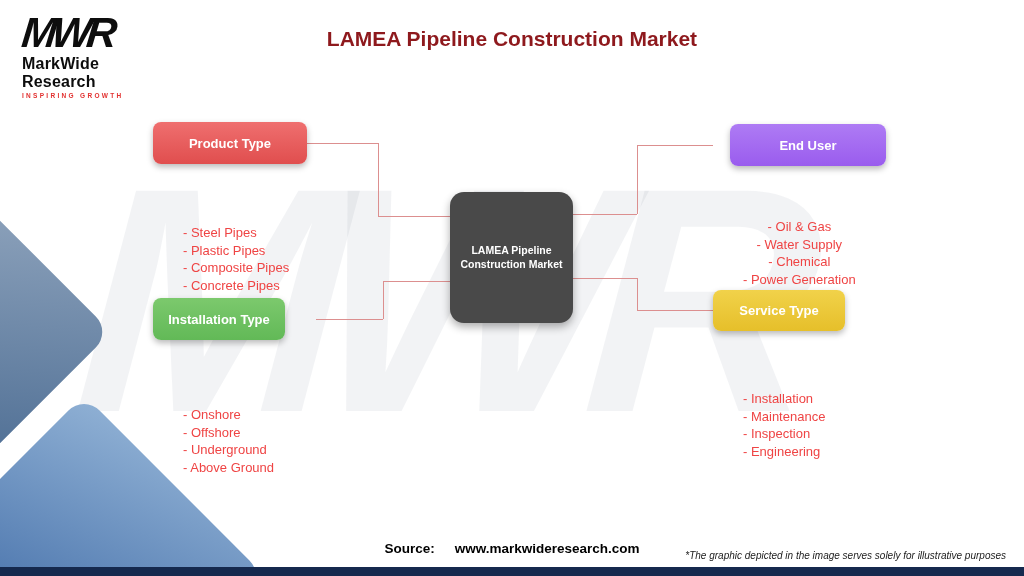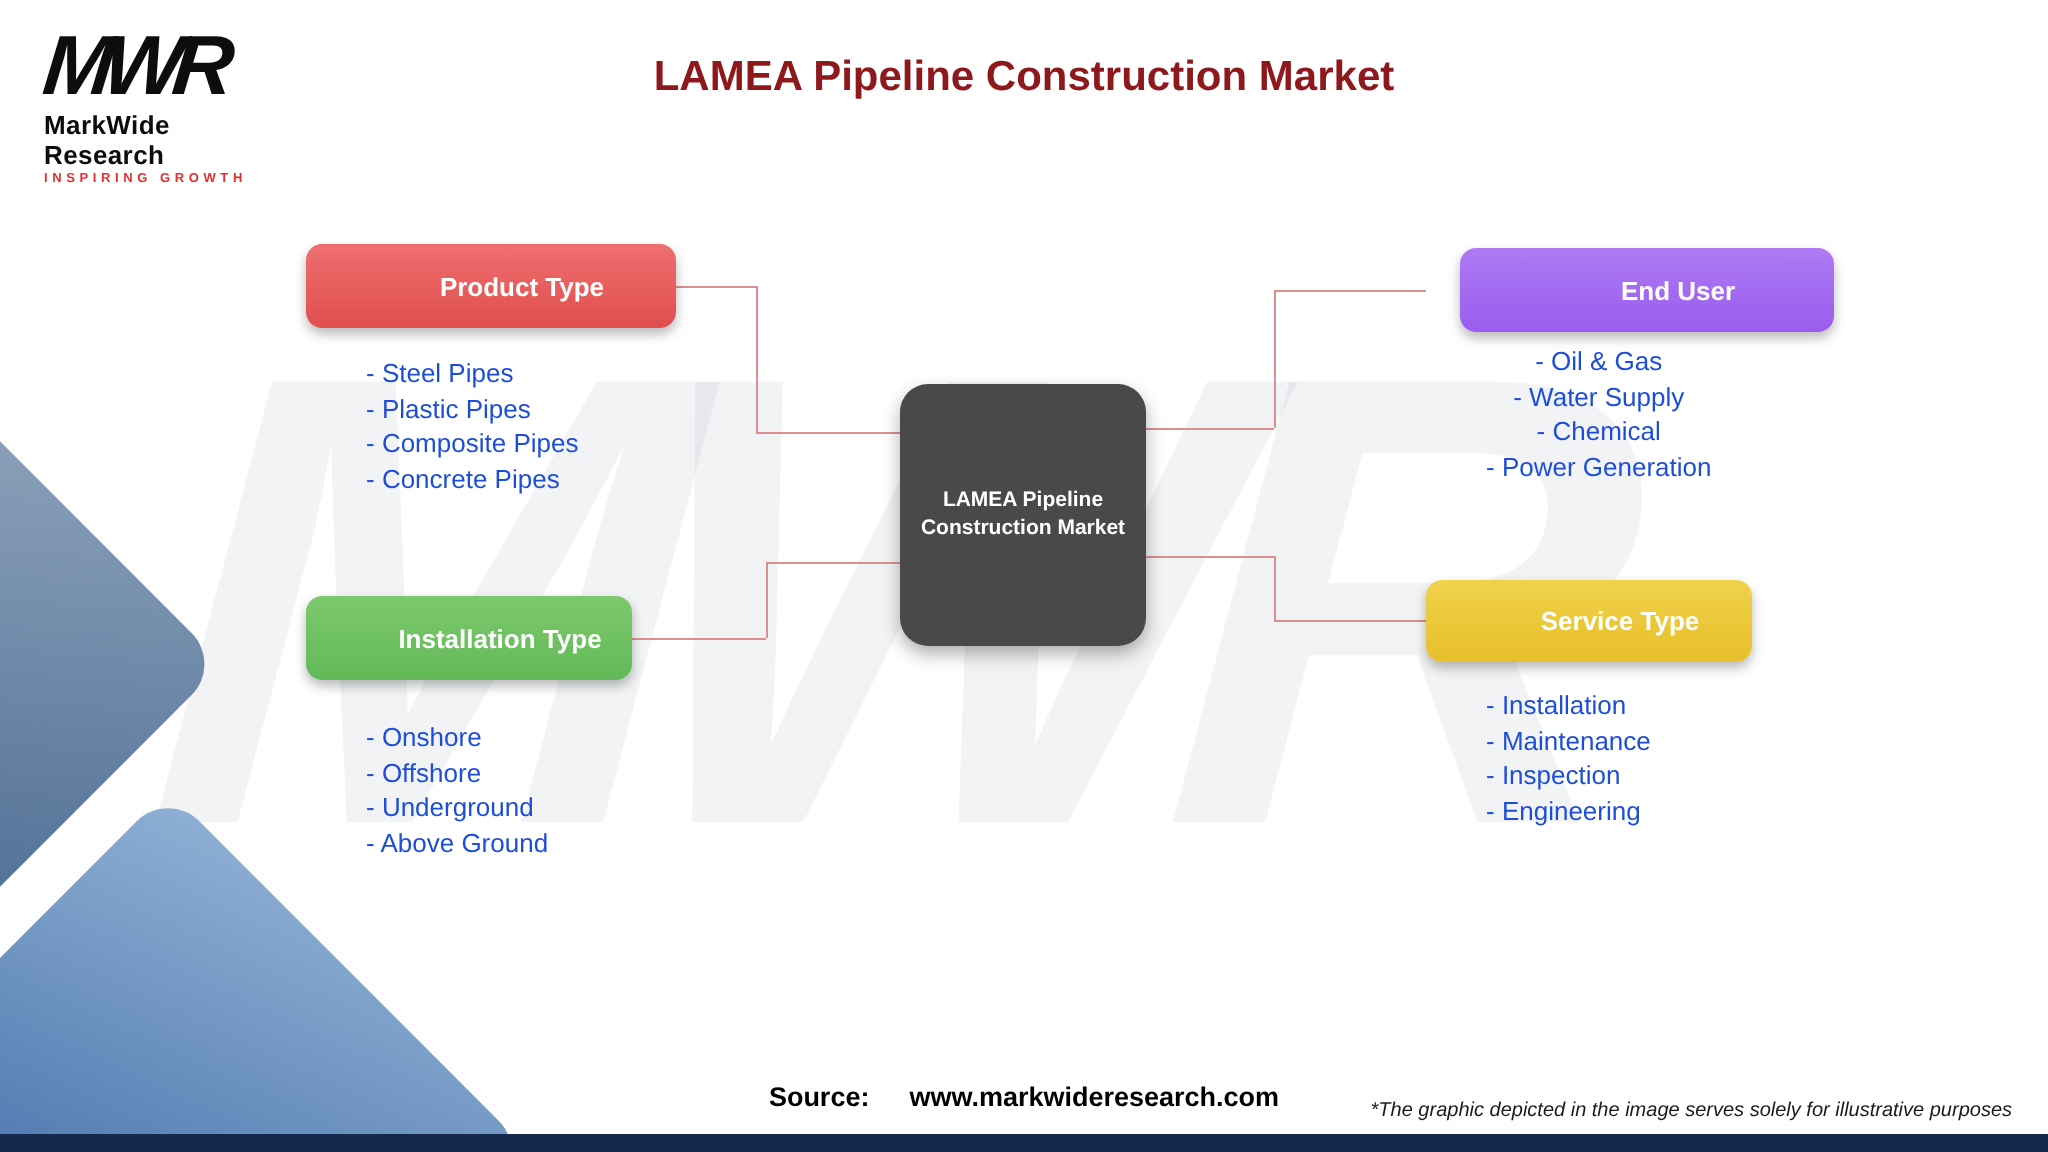--- a/index.html
+++ b/index.html
@@ -24,46 +24,46 @@
                   background:linear-gradient(140deg,#8ea3bc,#4e6e94); }
   .diamond-bottom { left:-44px; top:448px; width:256px; height:256px; transform:rotate(45deg);
                   background:linear-gradient(160deg,#8fb0d4,#2c5a9b); }
 
   
   .title { position:absolute; top:27px; left:0; right:0; text-align:center; z-index:3;
            font-size:21px; font-weight:bold; color:#8e191d; }
   .logo { position:absolute; left:22px; top:12px; z-index:3; width:120px; }
   .logo-mwr { font-size:42px; font-weight:800; font-style:italic; letter-spacing:-5px;
               color:#0d0d0d; line-height:1; transform:skewX(-6deg); }
-  .logo-name { font-size:13px; font-weight:bold; color:#0d0d0d; margin-top:1px; letter-spacing:0.2px; }
+  .logo-name { font-size:16px; font-weight:bold; color:#0d0d0d; margin-top:1px; letter-spacing:0.2px; }
   .logo-tagline { font-size:6.5px; font-weight:bold; color:#e2302f; letter-spacing:2.3px; margin-top:1px; }
 
   
   .conn { position:absolute; background:#dc8f8f; z-index:2; }
   .conn.h { height:1px; }
   .conn.v { width:1px; }
 
   
   .seg-box { position:absolute; z-index:3; border-radius:8px;
              display:flex; align-items:center; justify-content:center;
              color:#ffffff; font-weight:bold; font-size:13px;
-             box-shadow:0 3px 6px rgba(0,0,0,0.28);padding-left:31px; }
+             box-shadow:0 3px 6px rgba(0,0,0,0.28); }
   .seg-product      { left:153px; top:122px; width:154px; height:42px; background:linear-gradient(180deg,#ef6f6f,#e04e4e); }
   .seg-enduser      { left:730px; top:124px; width:156px; height:42px; background:linear-gradient(180deg,#ae7bf4,#9a5cee); }
   .seg-installation { left:153px; top:298px; width:132px; height:42px; background:linear-gradient(180deg,#7cc96d,#62b957); }
   .seg-service      { left:713px; top:290px; width:132px; height:41px; background:linear-gradient(180deg,#f1d24a,#e6bf2a); }
 
   .center-box { position:absolute; left:450px; top:192px; width:123px; height:131px; z-index:3;
                 background:#494949; border-radius:14px; box-shadow:0 4px 9px rgba(0,0,0,0.32);
                 display:flex; align-items:center; justify-content:center; text-align:center;
                 color:#ffffff; font-weight:bold; font-size:10.5px; line-height:1.3;
                 padding:0 7px; box-sizing:border-box; }
 
   
-  .seg-list { position:absolute; z-index:3; font-size:13px; color:#1d4ed8; line-height:17.5px; }
+  .seg-list { position:absolute; z-index:3; font-size:13px; color:#ef4444; line-height:17.5px;margin-top:46px; }
   .list-product      { left:183px; top:178px; }
   .list-enduser      { left:743px; top:172px;text-align:center; }
   .list-installation { left:183px; top:360px; }
   .list-service      { left:743px; top:344px; }
 
   
   .source { position:absolute; left:0; right:0; top:541px; text-align:center; z-index:3;
             font-size:13.5px; font-weight:bold; color:#000000; }
   .source .url { margin-left:20px; }
   .disclaimer { position:absolute; right:18px; top:550px; z-index:3;

